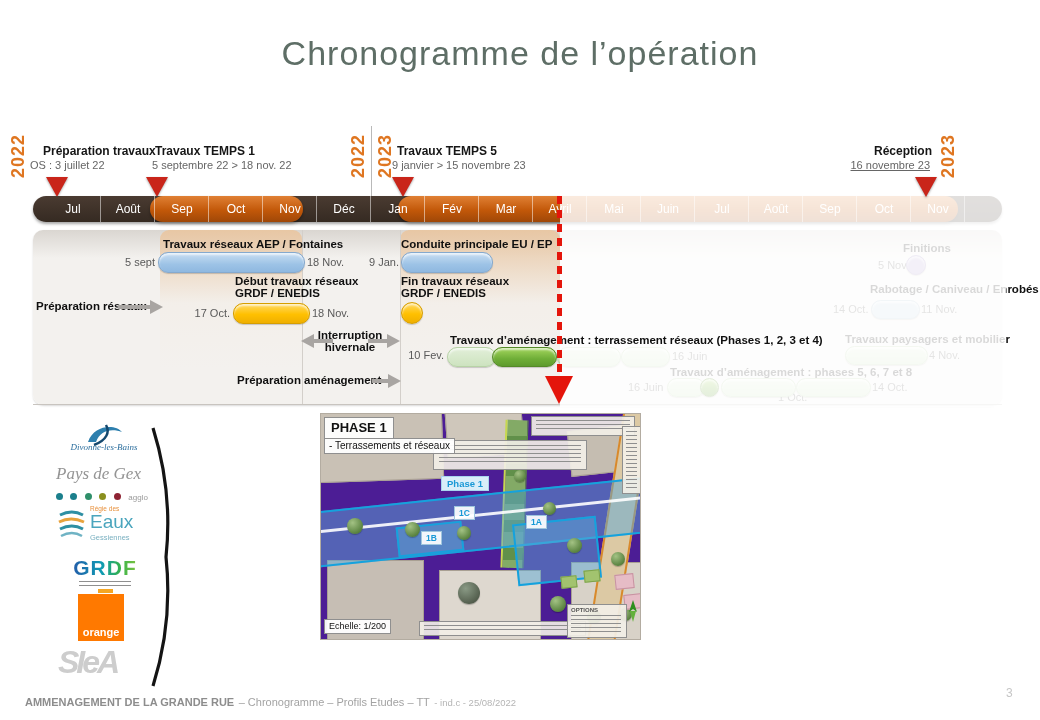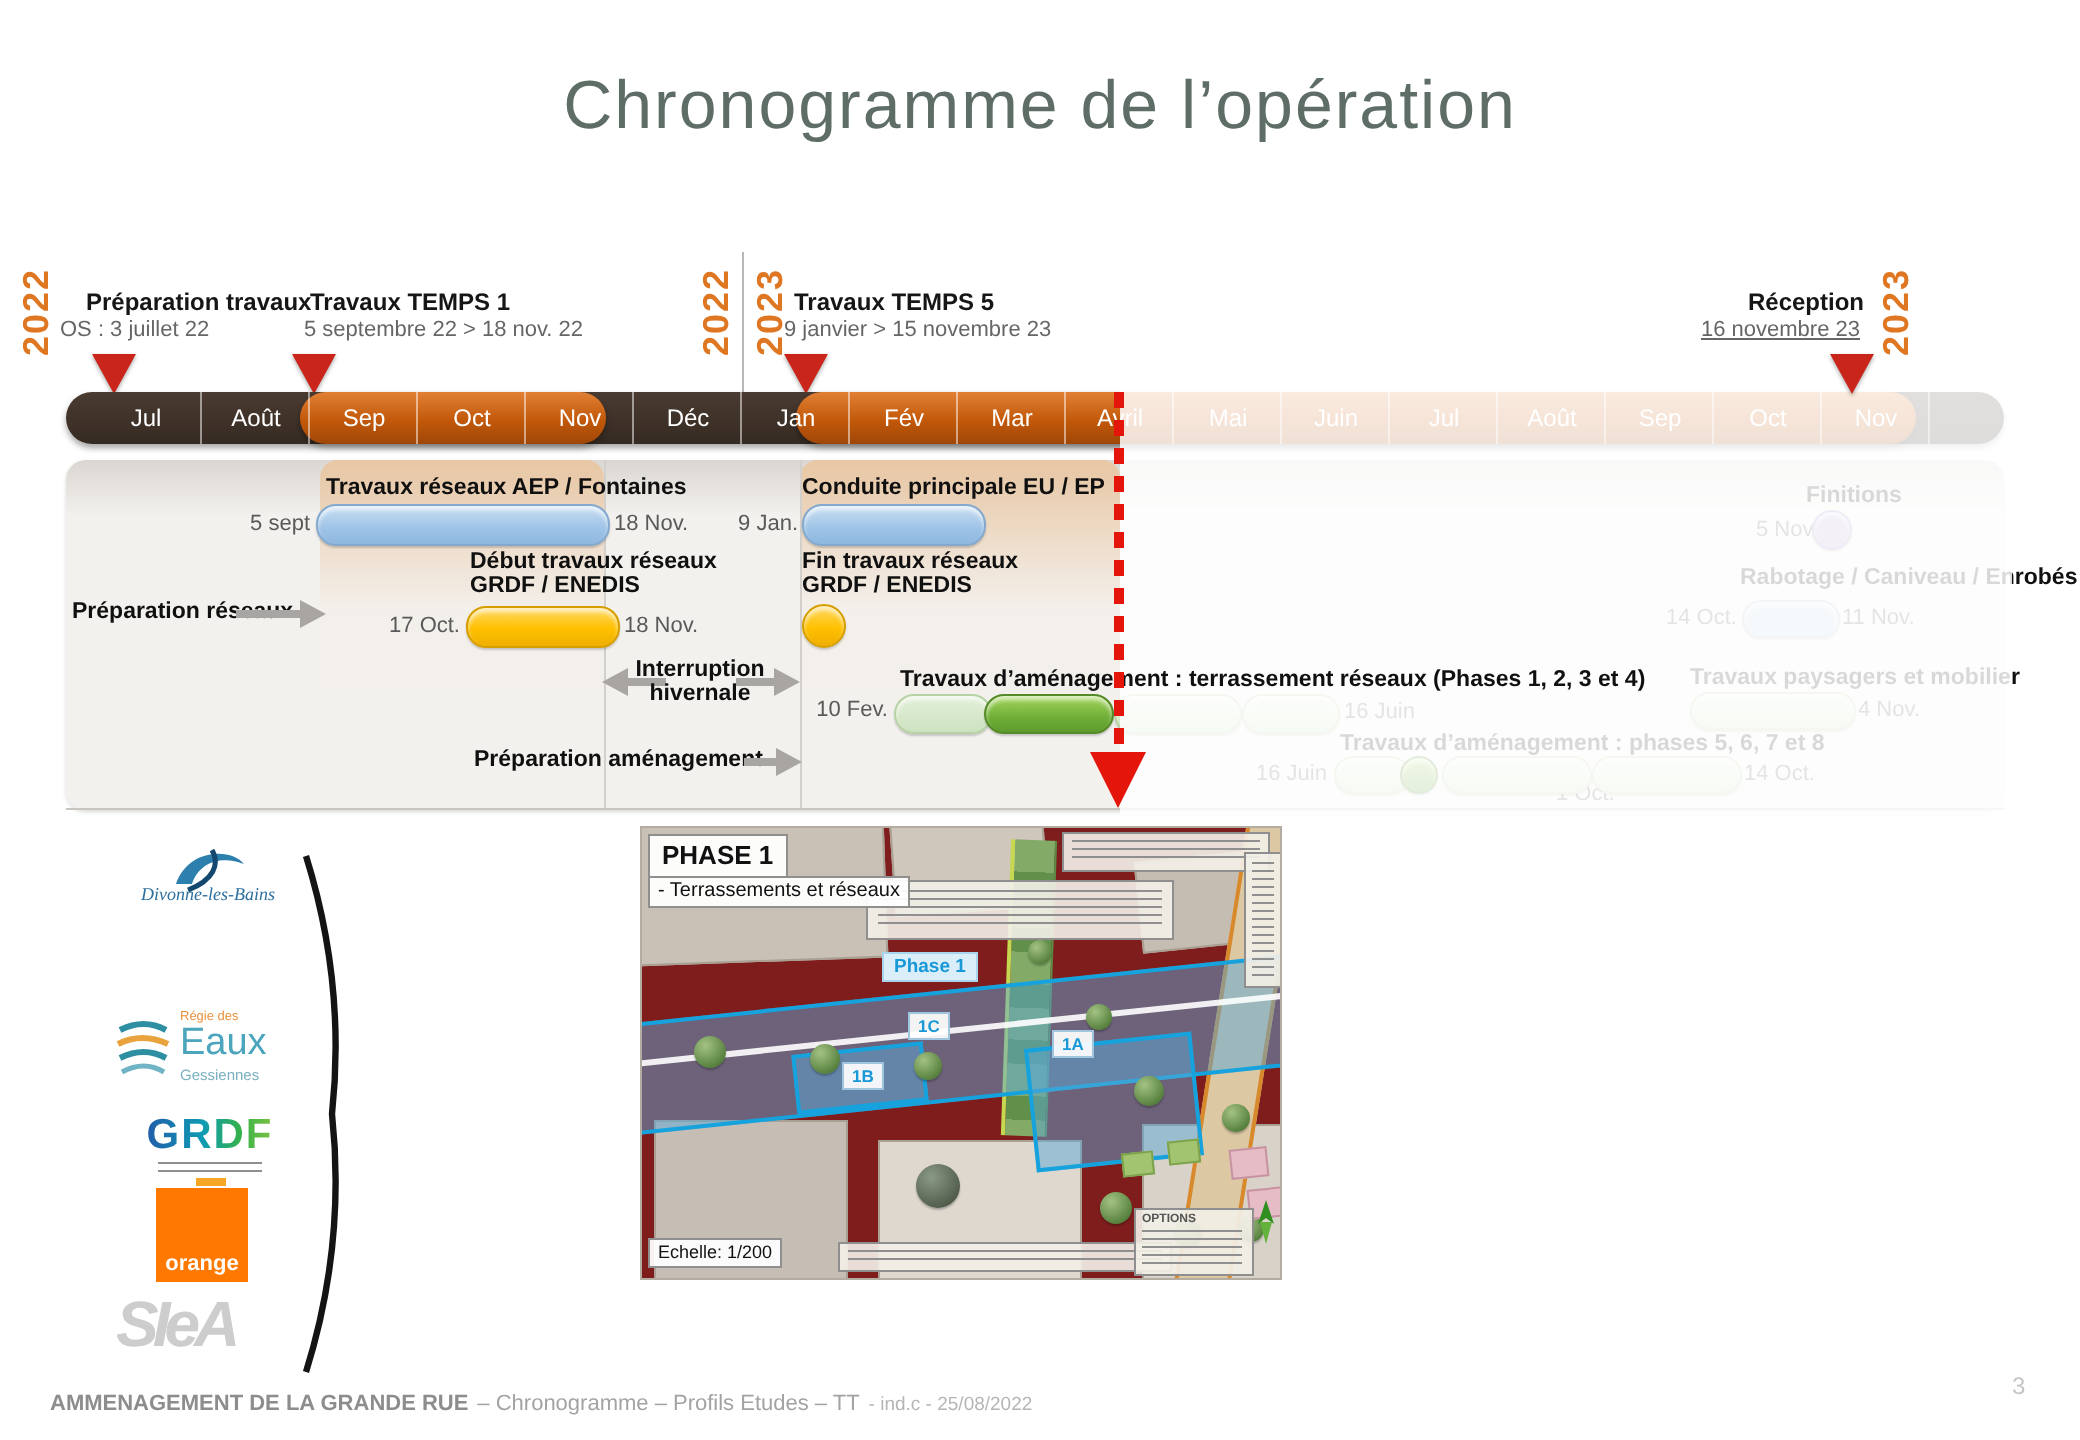--- a/index.html
+++ b/index.html
@@ -48,21 +48,21 @@
   .gah-r{position:absolute;width:0;height:0;border-top:7px solid transparent;border-bottom:7px solid transparent;border-left:13px solid #A8A5A2;}
   .gah-l{position:absolute;width:0;height:0;border-top:7px solid transparent;border-bottom:7px solid transparent;border-right:13px solid #A8A5A2;}
   
   .fade{left:560px;top:126px;width:446px;height:281px;background:rgba(255,255,255,.84);z-index:40;}
   .dotline{left:557px;top:196px;width:5px;height:182px;z-index:50;
            background:repeating-linear-gradient(180deg,#E4150B 0 8px,rgba(0,0,0,0) 8px 14px);}
   .dotarrow{left:545px;top:376px;width:0;height:0;border-left:14px solid transparent;
             border-right:14px solid transparent;border-top:28px solid #E4150B;z-index:50;}
   .above{z-index:45;}
   
-  .map{left:320px;top:413px;width:319px;height:225px;background:#7f1d1d;border:1px solid #b3aca1;overflow:hidden;}
+  .map{left:320px;top:413px;width:319px;height:225px;background:#4c1d95;border:1px solid #b3aca1;overflow:hidden;}
   .map *{position:absolute;}
   .bld{border:1px solid #a9a093;}
   .tree{border-radius:50%;background:radial-gradient(circle at 35% 30%,#a3c284,#5a8340 70%,#43672f);box-shadow:0 1px 1px rgba(0,0,0,.25);}
   .mz{background:rgba(92,168,214,.5);border:2px solid #15A2DD;}
   .map-tag{background:rgba(255,255,255,.94);border:1px solid #8f8f8f;color:#111;line-height:1.2;}
   .cyan-tag{background:rgba(255,255,255,.92);border:1px solid #9fc6de;color:#1898d6;font-weight:bold;font-size:8.5px;padding:1px 4px;}
   .lines{background-image:repeating-linear-gradient(180deg,#8f8f8f 0 1px,transparent 1px 4px);}
   .annbox{background:rgba(242,239,231,.92);border:1px solid #8f8f8f;}
   
   .logo-script{font-family:"Liberation Serif",serif;font-style:italic;}
@@ -207,20 +207,31 @@
   <div class="abs dotarrow"></div>
 
   <div class="abs" style="left:58px;top:422px;width:92px;height:44px;text-align:center;">
     <svg width="44" height="24" viewBox="0 0 44 24" style="display:block;margin:0 auto;">
       <path d="M6 20 C12 2 34 2 40 10 C30 6 18 8 14 20 Z" fill="#2d7fae"></path>
       <path d="M24 3 C28 10 25 18 12 23" stroke="#14486e" stroke-width="2.5" fill="none"></path>
     </svg>
     <div class="logo-script" style="font-size:9px;color:#2d6f9e;margin-top:-4px;">Divonne-les-Bains</div>
   </div>
 
+  <div class="abs" style="left:56px;top:464px;width:100px;">
+    <div class="logo-script" style="font-size:17px;color:#949494;">Pays de Gex</div>
+    <div style="margin-top:2px;">
+      <span style="display:inline-block;width:7px;height:7px;border-radius:50%;background:#1b7f8c;margin-right:3px;"></span>
+      <span style="display:inline-block;width:7px;height:7px;border-radius:50%;background:#1b7f8c;margin-right:3px;"></span>
+      <span style="display:inline-block;width:7px;height:7px;border-radius:50%;background:#2f8f6a;margin-right:3px;"></span>
+      <span style="display:inline-block;width:7px;height:7px;border-radius:50%;background:#8a8f1f;margin-right:3px;"></span>
+      <span style="display:inline-block;width:7px;height:7px;border-radius:50%;background:#8e2333;margin-right:3px;"></span>
+      <span style="font-size:8px;color:#9a9a9a;">agglo</span>
+    </div>
+  </div>
 
   <div class="abs" style="left:56px;top:505px;width:110px;height:45px;">
     <svg width="30" height="38" viewBox="0 0 30 38" style="position:absolute;left:0;top:2px;">
       <path d="M4 8 Q16 2 27 8" stroke="#2e8fa3" stroke-width="3" fill="none"></path>
       <path d="M3 15 Q15 9 28 15" stroke="#e8a33d" stroke-width="3" fill="none"></path>
       <path d="M4 22 Q16 16 27 22" stroke="#2e8fa3" stroke-width="3" fill="none"></path>
       <path d="M5 29 Q16 23 26 29" stroke="#6fb3c4" stroke-width="2.5" fill="none"></path>
     </svg>
     <div style="position:absolute;left:34px;top:0;font-size:6.5px;color:#e8913d;">Régie des</div>
     <div style="position:absolute;left:34px;top:6px;font-size:19px;color:#4aa5bd;">Eaux</div>

